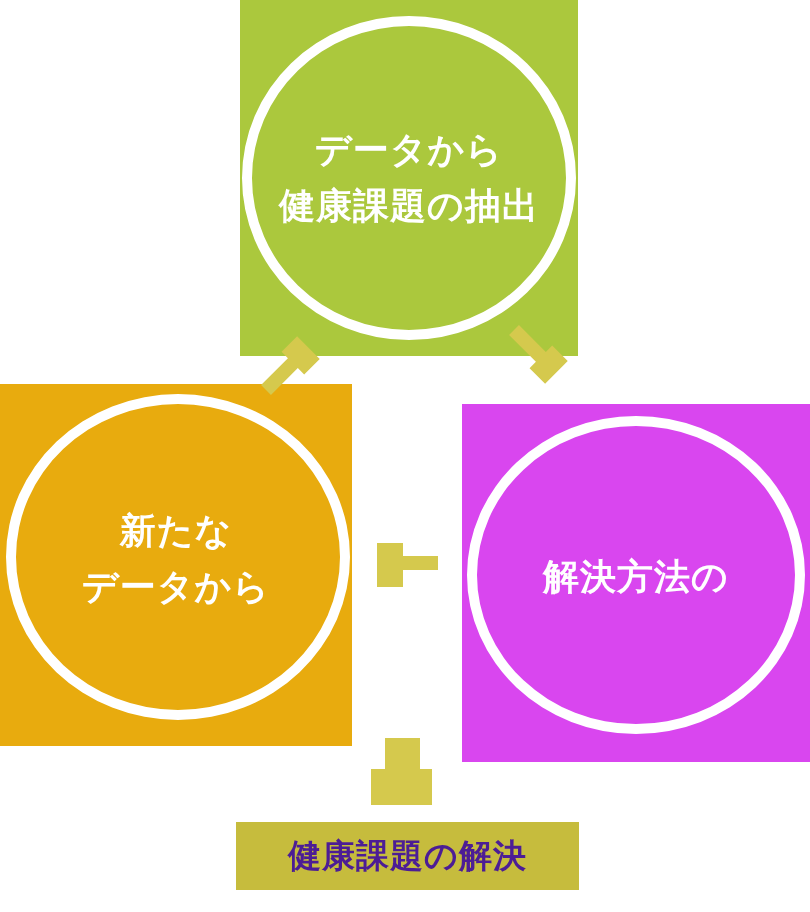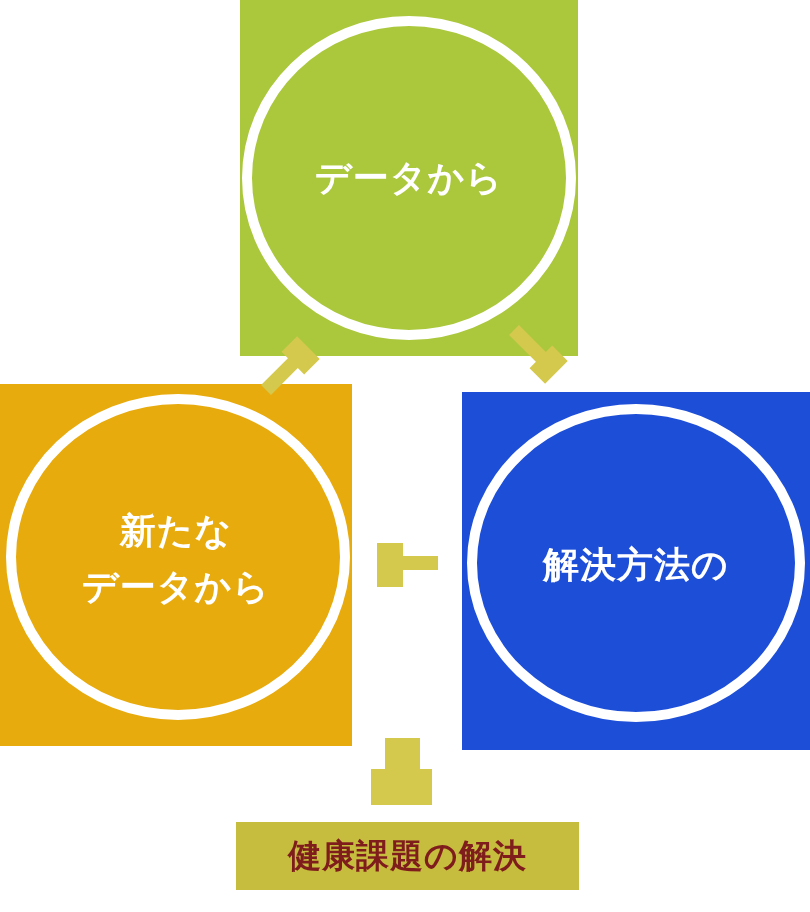--- a/index.html
+++ b/index.html
@@ -8,21 +8,21 @@
     width: 810px;
     height: 912px;
     background: #ffffff;
     overflow: hidden;
     font-family: "DejaVu Sans", "Liberation Sans", sans-serif;
     border-radius: 11px;
   }
   .tile { position: absolute; }
   .tile-top   { left: 240px; top: 0;     width: 338px; height: 356px; background: #abc83d; }
   .tile-left  { left: 0;     top: 384px; width: 352px; height: 362px; background: #e8ab0e; }
-  .tile-right { left: 462px; top: 392px; width: 348px; height: 358px; background: #1d4ed8; }
+  .tile-right { left: 462px; top: 404px; width: 348px; height: 358px; background: #d946ef; }
   .ring {
     position: absolute;
     border: 10px solid #ffffff;
     border-radius: 50%;
   }
   .tile-top   .ring { left: 2px; right: 2px; top: 16px; bottom: 16px; }
   .tile-left  .ring { left: 6px; right: 2px; top: 10px; bottom: 26px; }
   .tile-right .ring { left: 5px; right: 5px; top: 12px; bottom: 28px; }
   .label {
     position: absolute;
@@ -39,41 +39,42 @@
   .tile-left .label, .tile-right .label { margin-top: -6px; text-align: center; }
   .label span { display: block; }
   .outcome-bar {
     position: absolute;
     left: 236px; top: 822px;
     width: 343px; height: 68px;
     background: #c6bc3d;
     display: flex;
     align-items: center;
     justify-content: center;
-    color: #7f1d1d;
+    color: #4c1d95;
     font-weight: bold;
     font-size: 33px;
     letter-spacing: 1px;
   }
   .arrow-layer {
     position: absolute;
     left: 0; top: 0;
     width: 810px; height: 912px;
     pointer-events: none;
   }
 </style>
 </head>
 <body>
 
 <div class="canvas">
 
   <div class="tile tile-top">
     <div class="ring"></div>
     <div class="label">
       <span>データから</span>
+      <span>健康課題の抽出</span>
     </div>
   </div>
 
   <div class="tile tile-left">
     <div class="ring"></div>
     <div class="label">
       <span>新たな</span>
       <span>データから</span>
     </div>
   </div>

